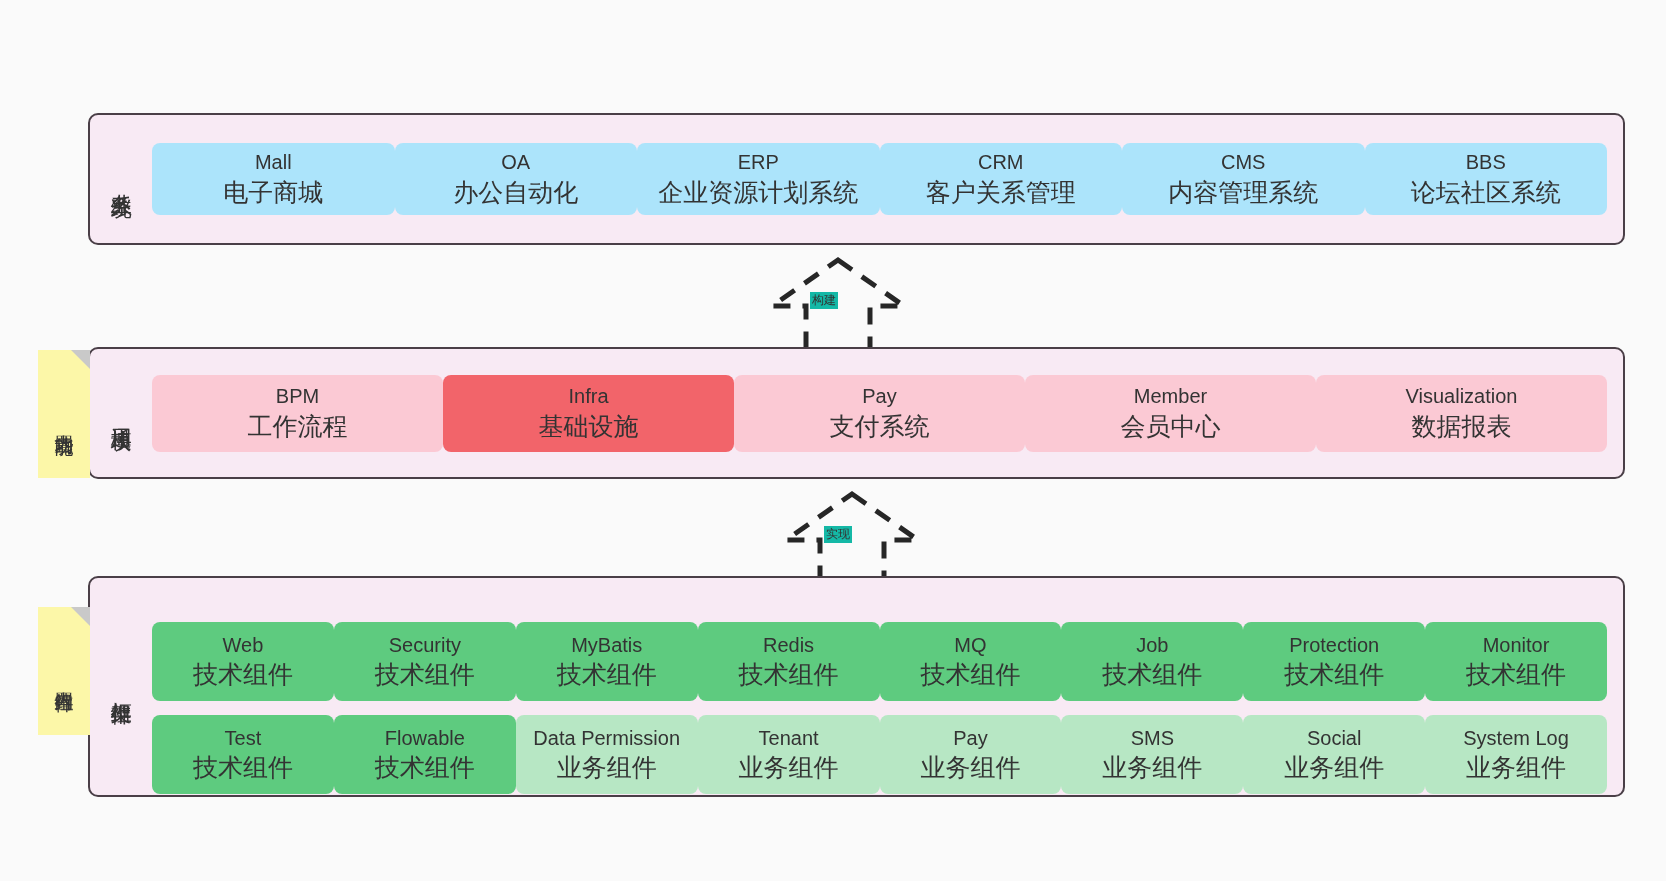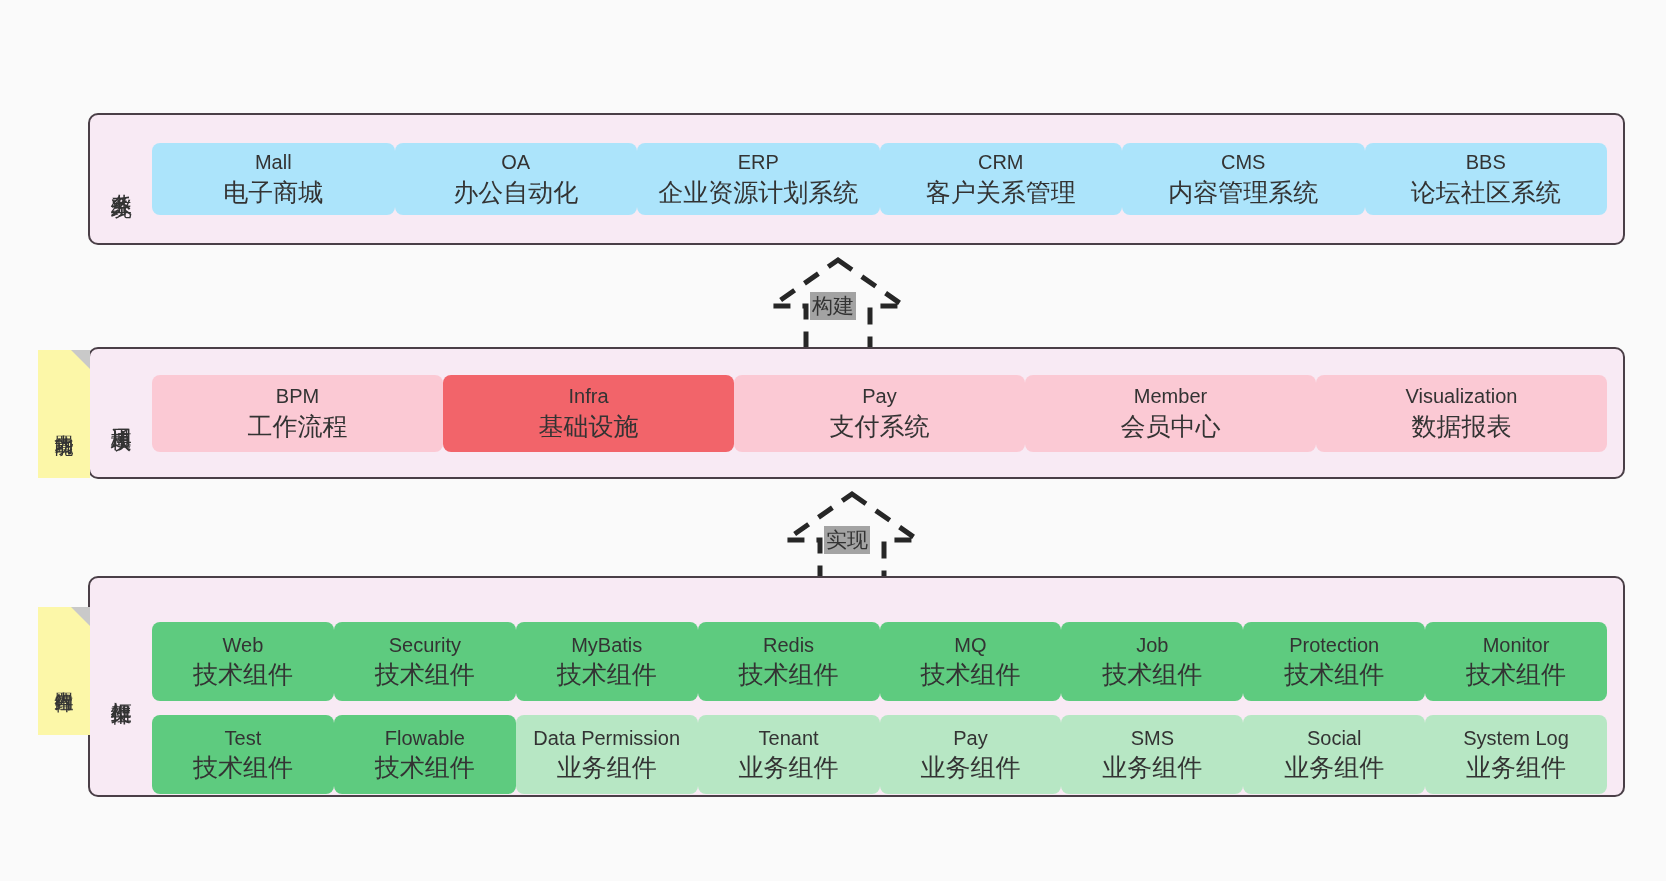--- a/index.html
+++ b/index.html
@@ -159,23 +159,23 @@
   .arrow {
     position: absolute;
     width: 160px;
     height: 100px;
   }
   #arrow-build  { left: 758px; top: 256px; }
   #arrow-impl   { left: 772px; top: 490px; }
   .arrow svg { display: block; overflow: visible; }
   .arrow-label {
     position: absolute;
-    font-size: 21px;
+    font-size: 12px;
     color: #333333;
-    background: #a3a3a3;
+    background: #14b8a6;
     padding: 0 2px;
     white-space: nowrap;
   }
   #arrow-build .arrow-label  { left: 52px; top: 36px; }
   #arrow-impl  .arrow-label  { left: 52px; top: 36px; }
 </style>
 </head>
 <body>
 
 <div class="canvas">

